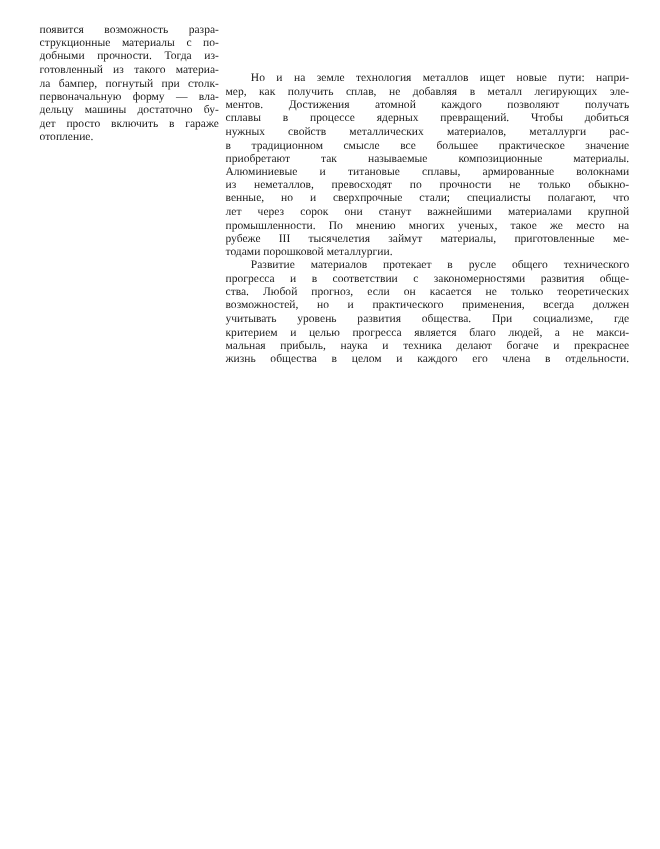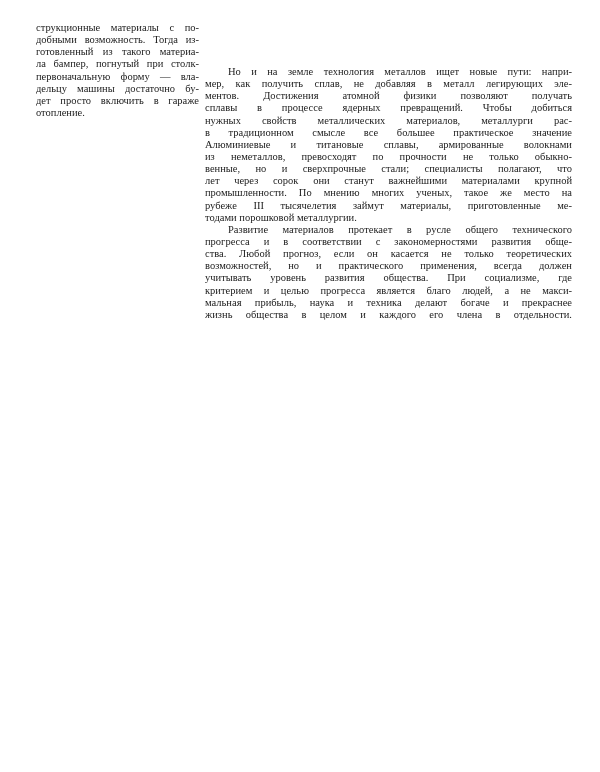--- a/index.html
+++ b/index.html
@@ -58,38 +58,40 @@
   .line.indent {
     text-indent: 23px;
   }
 </style>
 </head>
 <body style="background: rgb(255, 255, 255);">
 
 <div class="page" style="color: rgb(27, 27, 27);">
   <div class="col col-left" style="color: rgb(27, 27, 27);">
       <div class="para">
+        <div class="line">появится возможность разра-</div>
         <div class="line">струкционные материалы с по-</div>
-        <div class="line">добными возможность. Тогда из-</div>
+        <div class="line">добными прочности. Тогда из-</div>
         <div class="line">готовленный из такого материа-</div>
         <div class="line">ла бампер, погнутый при столк-</div>
         <div class="line">первоначальную форму — вла-</div>
         <div class="line">дельцу машины достаточно бу-</div>
         <div class="line">дет просто включить в гараже</div>
         <div class="line lastline">отопление.</div>
       </div>
     </div>
   <div class="col col-right" style="color: rgb(27, 27, 27);">
       <div class="para">
         <div class="line indent">Но и на земле технология металлов ищет новые пути: напри-</div>
         <div class="line">мер, как получить сплав, не добавляя в металл легирующих эле-</div>
-        <div class="line">ментов. Достижения атомной физики позволяют получать</div>
+        <div class="line">ментов. Достижения атомной каждого позволяют получать</div>
         <div class="line">сплавы в процессе ядерных превращений. Чтобы добиться</div>
         <div class="line">нужных свойств металлических материалов, металлурги рас-</div>
         <div class="line">в традиционном смысле все большее практическое значение</div>
+        <div class="line">приобретают так называемые композиционные материалы.</div>
         <div class="line">Алюминиевые и титановые сплавы, армированные волокнами</div>
         <div class="line">из неметаллов, превосходят по прочности не только обыкно-</div>
         <div class="line">венные, но и сверхпрочные стали; специалисты полагают, что</div>
         <div class="line">лет через сорок они станут важнейшими материалами крупной</div>
         <div class="line">промышленности. По мнению многих ученых, такое же место на</div>
         <div class="line">рубеже III тысячелетия займут материалы, приготовленные ме-</div>
         <div class="line lastline">тодами порошковой металлургии.</div>
       </div>
       <div class="para">
         <div class="line indent">Развитие материалов протекает в русле общего технического</div>

